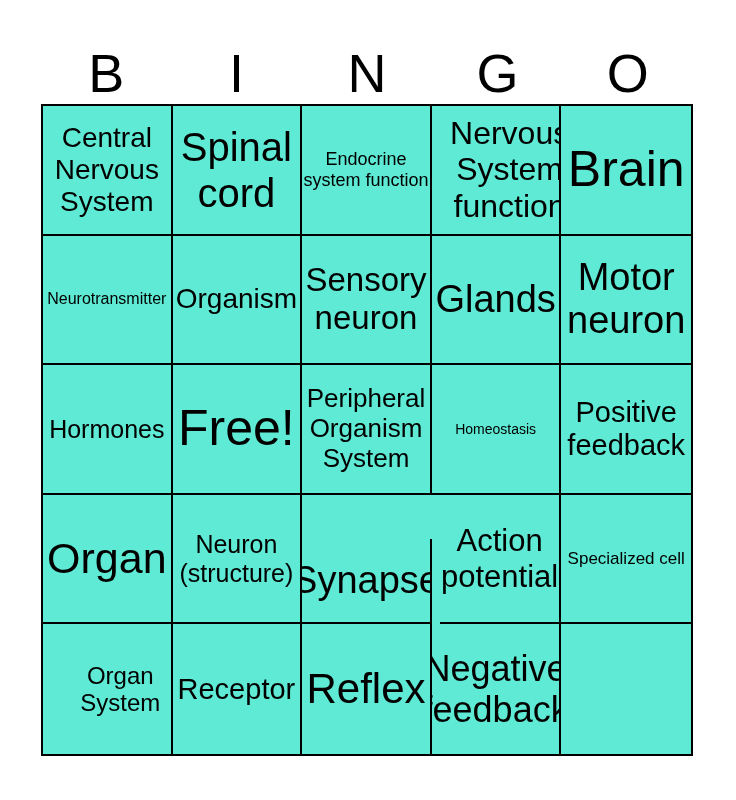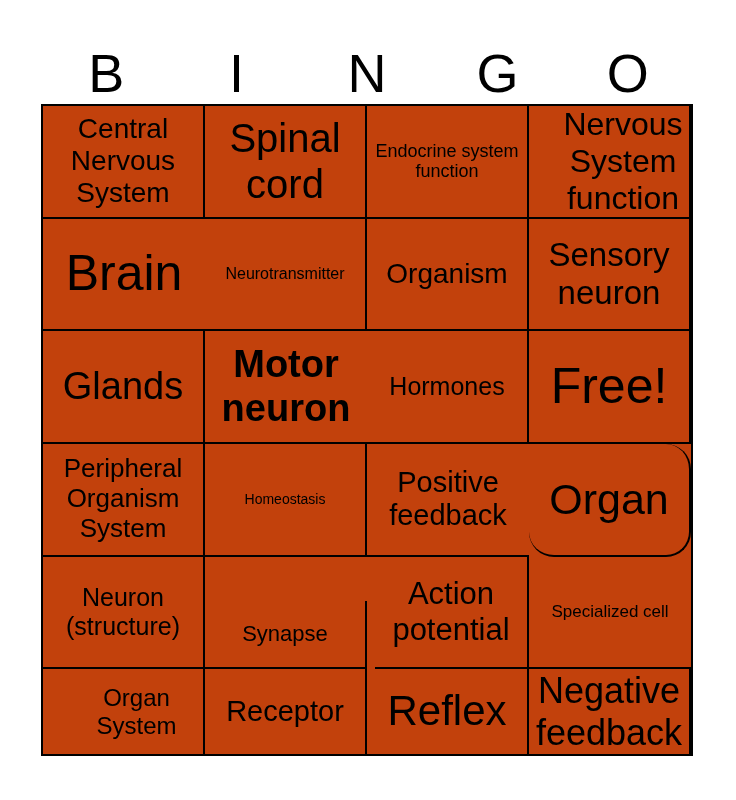--- a/index.html
+++ b/index.html
@@ -34,23 +34,23 @@
   }
   .bingo-grid {
     position: absolute;
     left: 41px;
     top: 104px;
     width: 652px;
     height: 652px;
     box-sizing: border-box;
     border: 2px solid #000000;
     display: grid;
-    grid-template-columns: repeat(4, 1fr);
+    grid-template-columns: repeat(5, 1fr);
     grid-template-rows: repeat(5, 1fr);
-    background: #c2410c;
+    background: #5eead4;
   }
   .cell {
     box-sizing: border-box;
     border-right: 2px solid #000000;
     border-bottom: 2px solid #000000;
     display: flex;
     align-items: center;
     justify-content: center;
     text-align: center;
     line-height: 1.15;
@@ -80,30 +80,30 @@
     <div class="cell" style="font-size: 40px;">Spinal cord</div>
     <div class="cell" style="font-size: 18px;">Endocrine system function</div>
     <div class="cell" style="font-size: 32px; padding-left: 29px;">Nervous System function</div>
 
     <div class="cell" style="font-size: 50px;">Brain</div>
     <div class="cell" style="font-size: 16px;">Neurotransmitter</div>
     <div class="cell" style="font-size: 28px;">Organism</div>
     <div class="cell" style="font-size: 33px;">Sensory neuron</div>
     <div class="cell" style="font-size: 38px;">Glands</div>
 
-    <div class="cell" style="font-size: 38px; font-weight: bold;">Motor neuron</div>
+    <div class="cell" style="font-size: 38px;">Motor neuron</div>
     <div class="cell" style="font-size: 25px;">Hormones</div>
     <div class="cell" style="font-size: 50px;">Free!</div>
     <div class="cell" style="font-size: 26px;">Peripheral Organism System</div>
     <div class="cell" style="font-size: 14px;">Homeostasis</div>
 
     <div class="cell" style="font-size: 29px;">Positive feedback</div>
-    <div class="cell" style="font-size: 43px; border-radius: 25px;">Organ</div>
+    <div class="cell" style="font-size: 43px;">Organ</div>
     <div class="cell" style="font-size: 25px;">Neuron (structure)</div>
-    <div class="cell" style="font-size: 22px; margin-top: 44px;">Synapse</div>
+    <div class="cell" style="font-size: 38px; margin-top: 44px;">Synapse</div>
     <div class="cell" style="font-size: 31px; margin-left: 8px;">Action potential</div>
 
     <div class="cell" style="font-size: 17px;">Specialized cell</div>
     <div class="cell" style="font-size: 24px; padding-left: 28px;">Organ System</div>
     <div class="cell" style="font-size: 29px;">Receptor</div>
     <div class="cell" style="font-size: 42px;">Reflex</div>
     <div class="cell" style="font-size: 36px;">Negative feedback</div>
   </div>
 
 </div>

